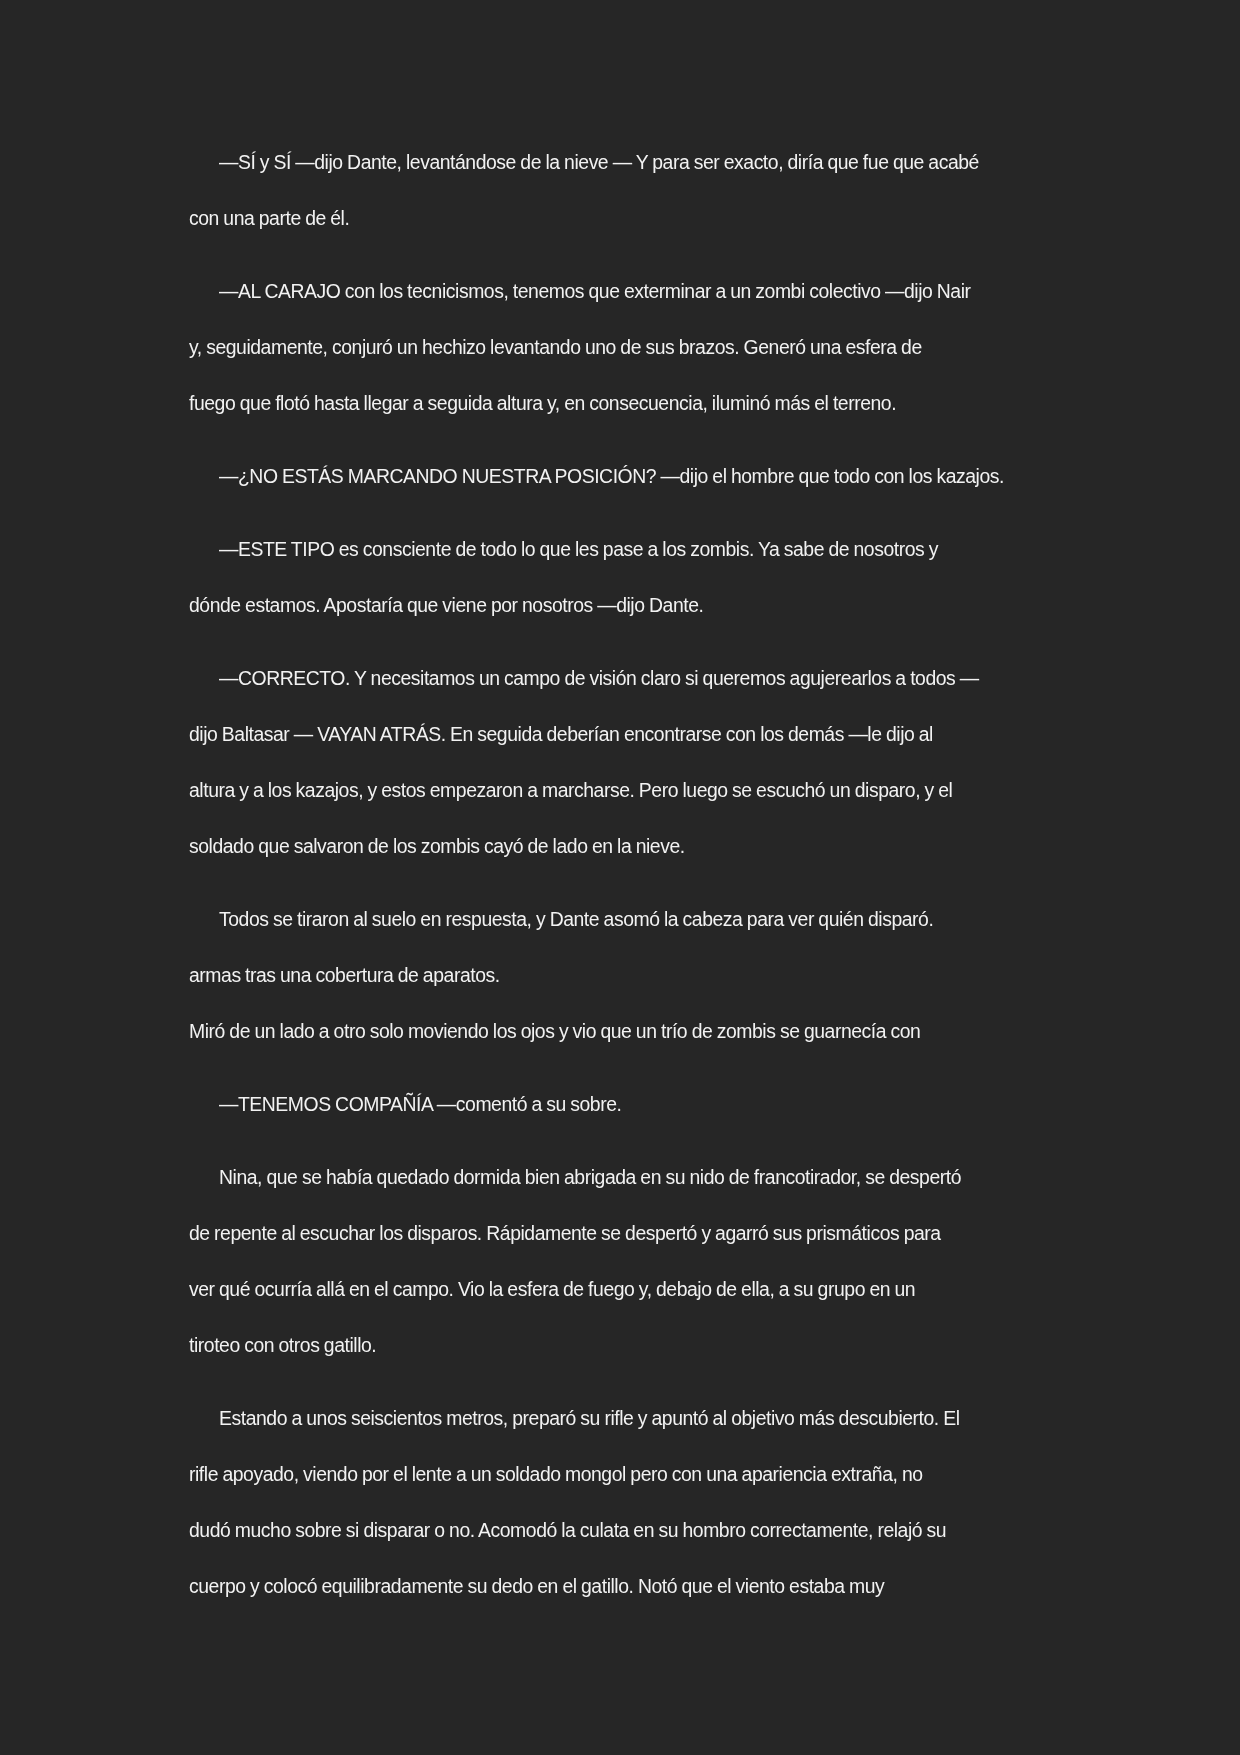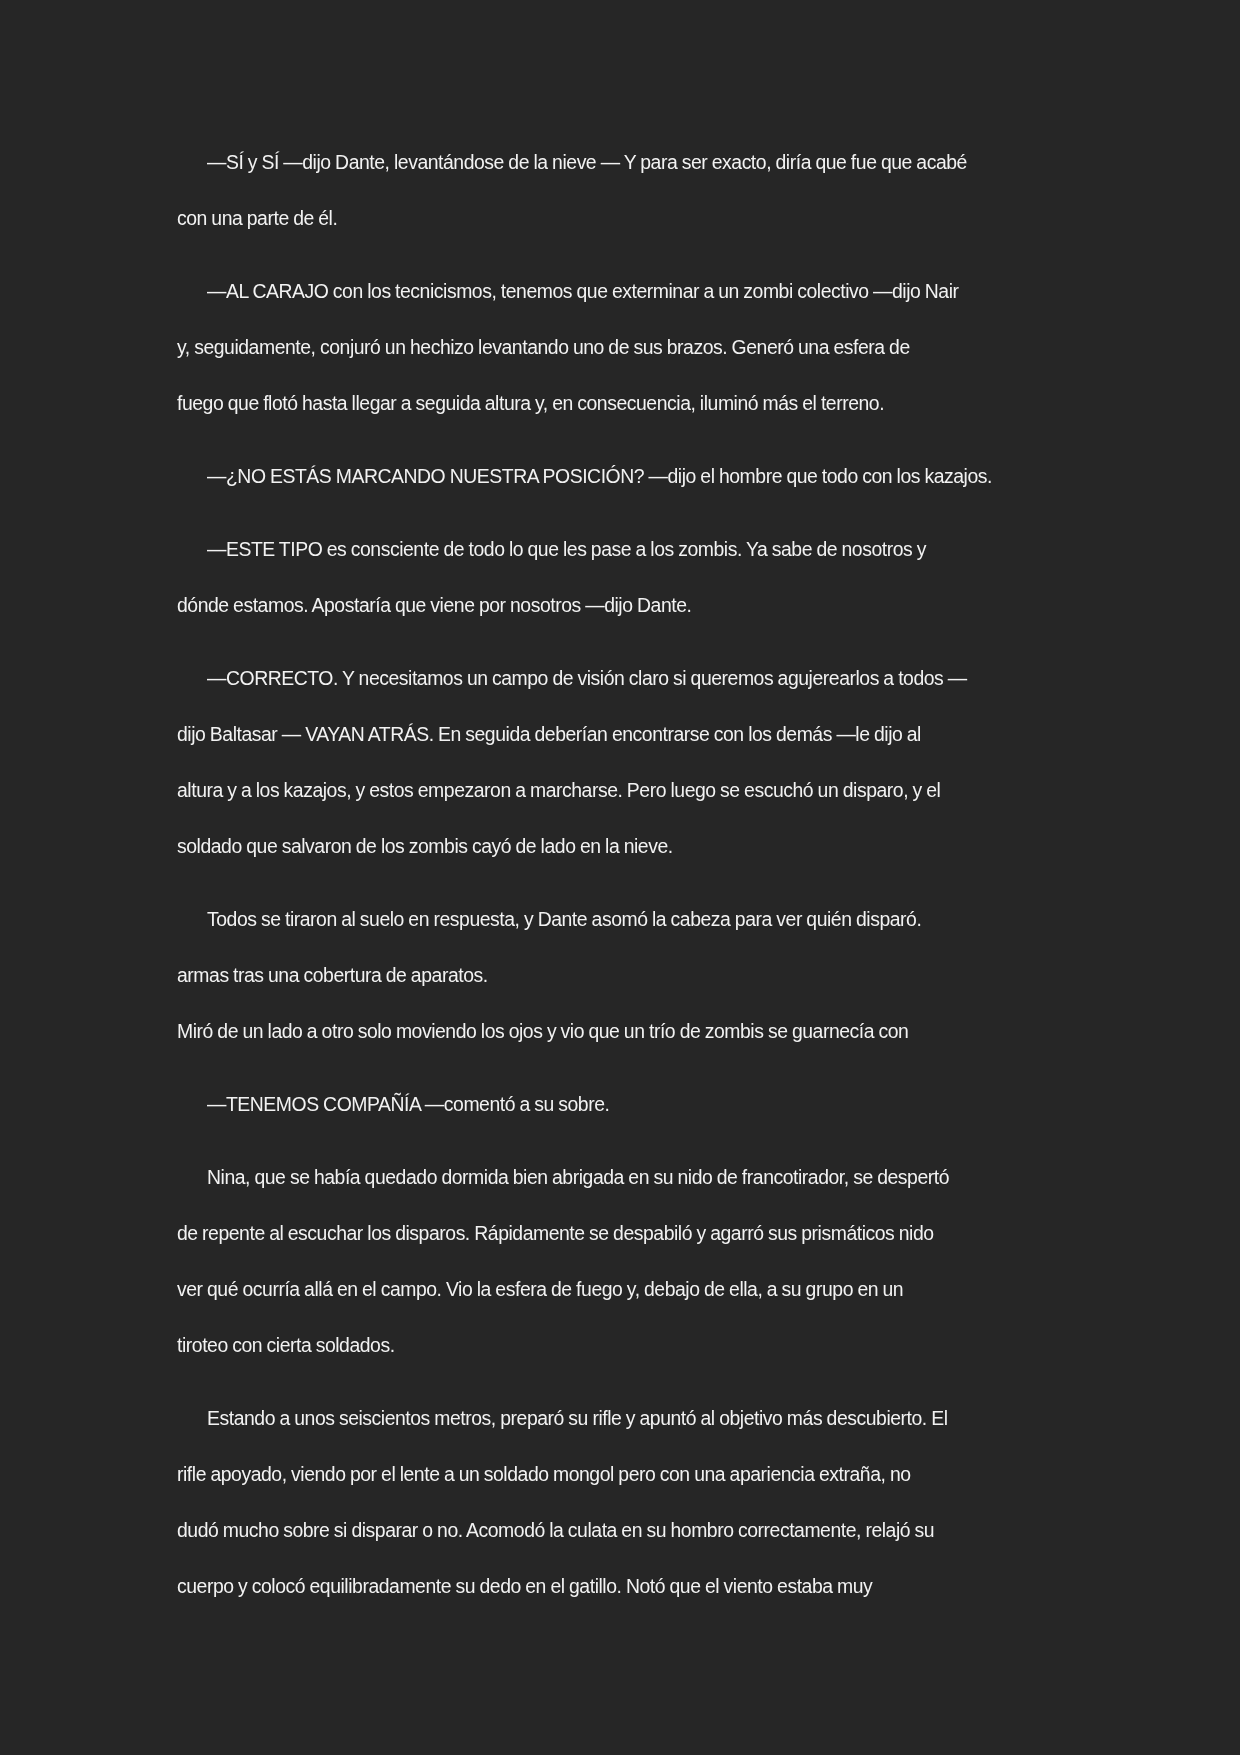--- a/index.html
+++ b/index.html
@@ -33,20 +33,21 @@
       margin: 0 0 17px 0;
     }
     .line {
       display: block;
       height: 56px;
       line-height: 36px;
       font-size: 19.4px;
       letter-spacing: -0.45px;
       word-spacing: -0.5px;
       white-space: nowrap;
+      margin-left: 12px;
     }
     .line.indent {
       padding-left: 30px;
     }
   </style>
 </head>
 <body>
 
 <div class="page">
   <div class="text-column">
@@ -83,23 +84,23 @@
       <span class="line">armas tras una cobertura de aparatos.</span>
       <span class="line">Miró de un lado a otro solo moviendo los ojos y vio que un trío de zombis se guarnecía con</span>
     </p>
 
     <p class="paragraph">
       <span class="line indent">—TENEMOS COMPAÑÍA —comentó a su sobre.</span>
     </p>
 
     <p class="paragraph">
       <span class="line indent">Nina, que se había quedado dormida bien abrigada en su nido de francotirador, se despertó</span>
-      <span class="line">de repente al escuchar los disparos. Rápidamente se despabiló y agarró sus prismáticos nido</span>
+      <span class="line">de repente al escuchar los disparos. Rápidamente se despertó y agarró sus prismáticos para</span>
       <span class="line">ver qué ocurría allá en el campo. Vio la esfera de fuego y, debajo de ella, a su grupo en un</span>
-      <span class="line">tiroteo con cierta soldados.</span>
+      <span class="line">tiroteo con otros gatillo.</span>
     </p>
 
     <p class="paragraph">
       <span class="line indent">Estando a unos seiscientos metros, preparó su rifle y apuntó al objetivo más descubierto. El</span>
       <span class="line">rifle apoyado, viendo por el lente a un soldado mongol pero con una apariencia extraña, no</span>
       <span class="line">dudó mucho sobre si disparar o no. Acomodó la culata en su hombro correctamente, relajó su</span>
       <span class="line">cuerpo y colocó equilibradamente su dedo en el gatillo. Notó que el viento estaba muy</span>
     </p>
 
   </div>

